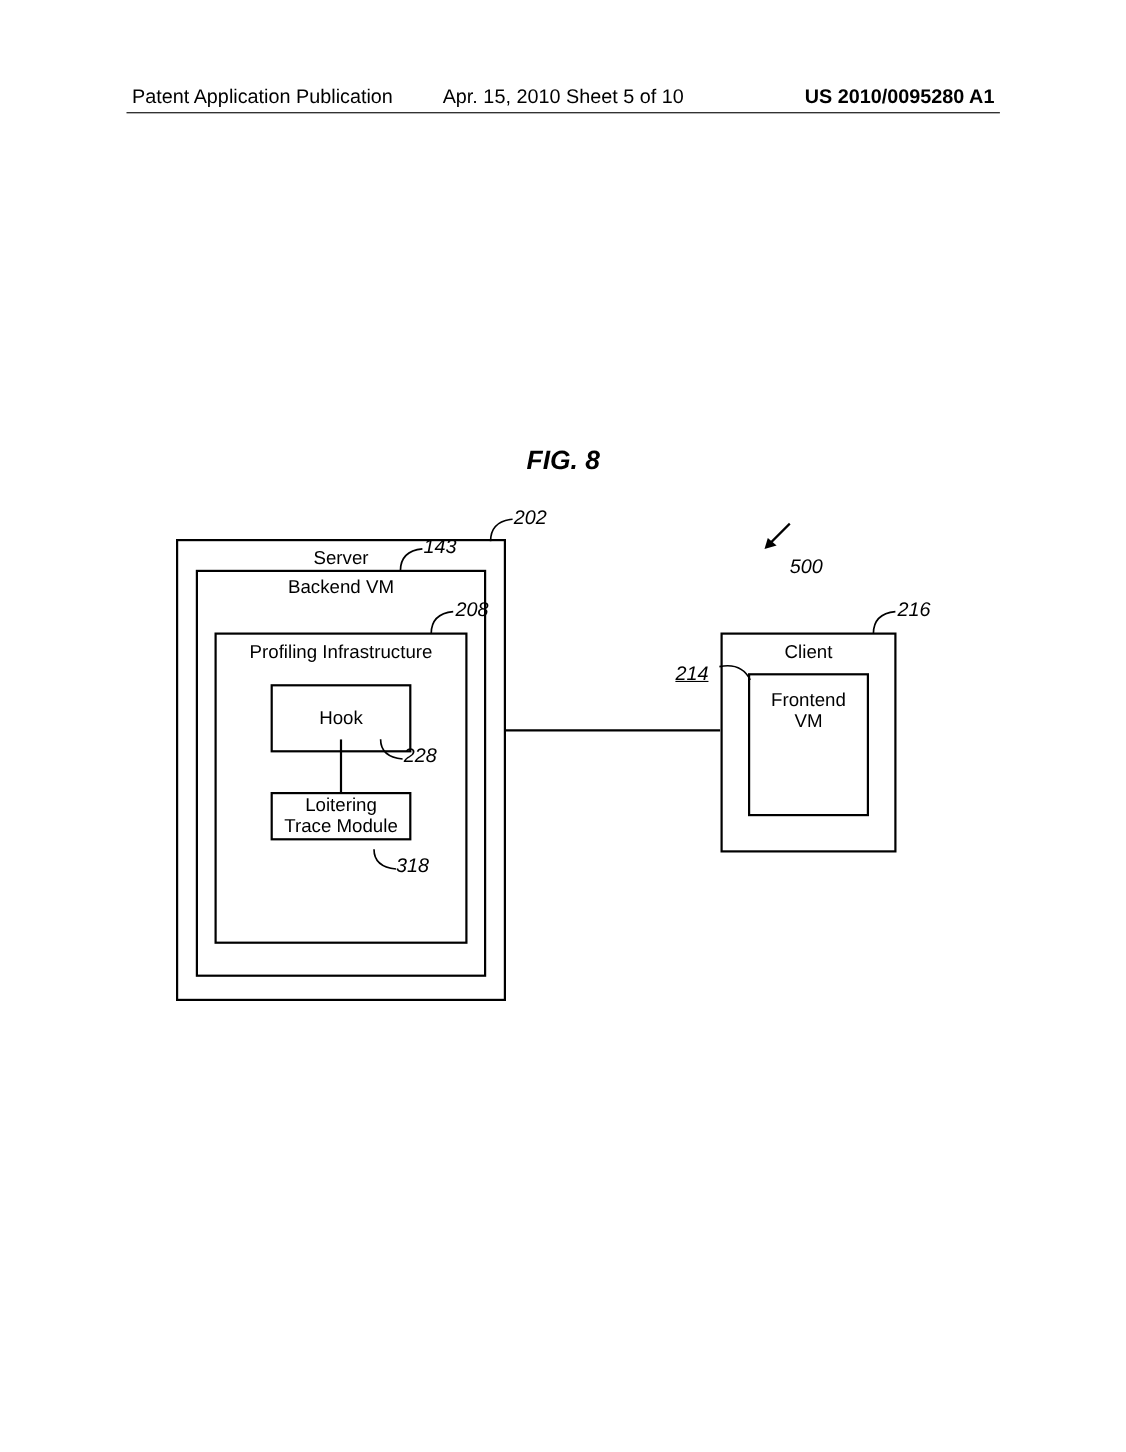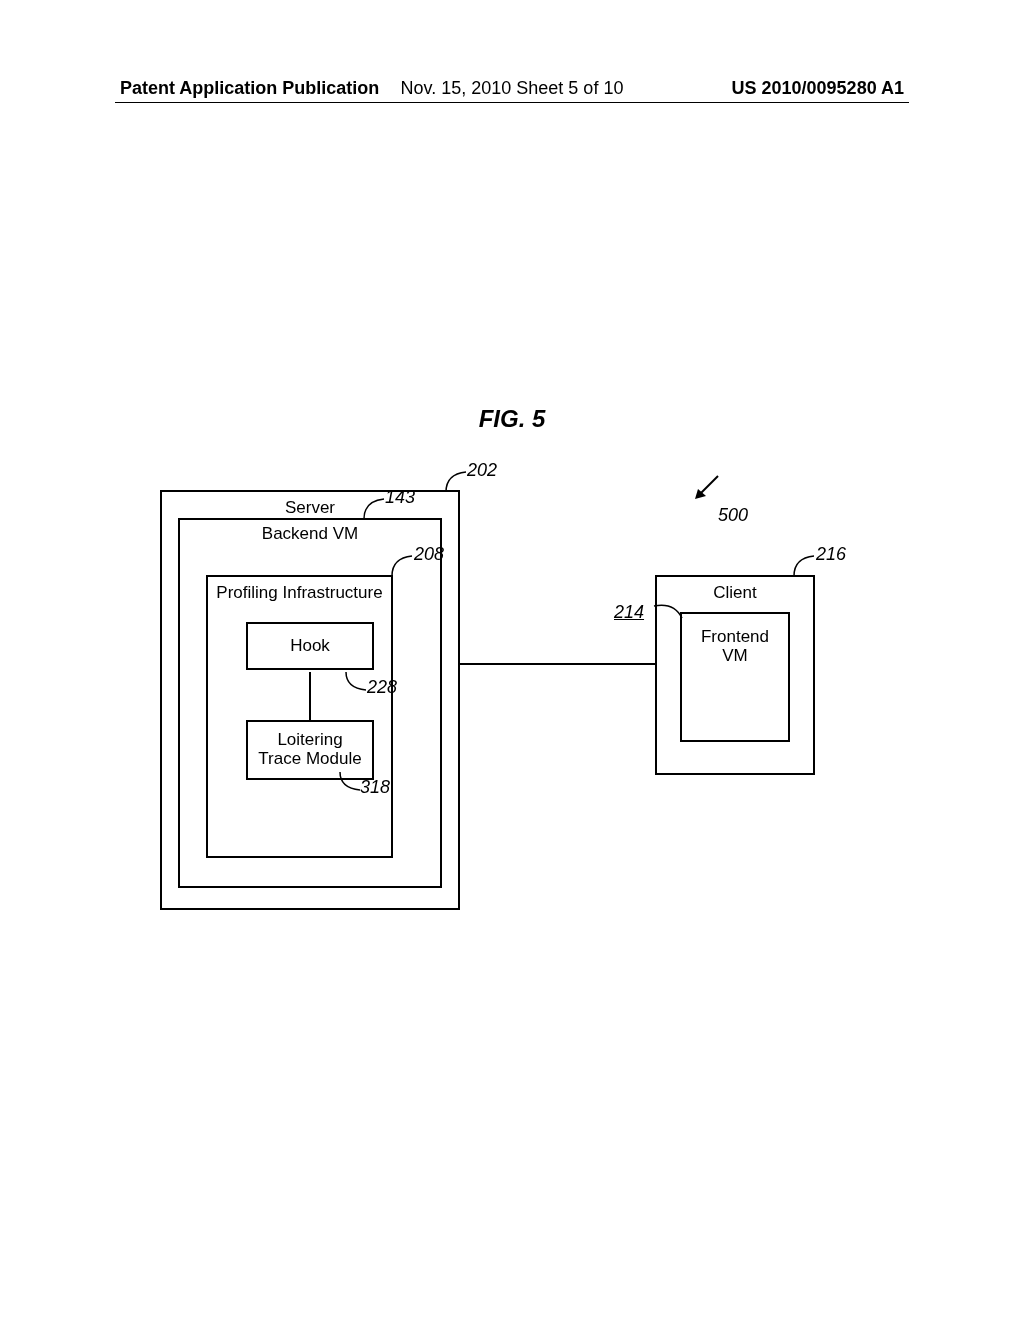--- a/index.html
+++ b/index.html
@@ -18,21 +18,21 @@
       position: absolute;
       top: 78px;
       left: 0;
       width: 100%;
       display: flex;
       justify-content: space-between;
       padding: 0 120px;
       font-size: 18px;
     }
     .header-left {
-      font-weight: bold;
+      font-weight: normal;
     }
     .header-center {
       position: absolute;
       left: 50%;
       transform: translateX(-50%);
     }
     .header-right {
       font-weight: bold;
       margin-left: 28px;
     }
@@ -80,26 +80,26 @@
     }
     .arrow {
       position: absolute;
     }
   </style>
 </head>
 <body>
 
 <div class="header">
   <span class="header-left">Patent Application Publication</span>
-  <span class="header-center">Nov. 15, 2010  Sheet 5 of 10</span>
+  <span class="header-center">Apr. 15, 2010  Sheet 5 of 10</span>
   <span class="header-right">US 2010/0095280 A1</span>
 </div>
 <div class="header-rule"></div>
 
-<div class="figure-title">FIG. 5</div>
+<div class="figure-title">FIG. 8</div>
 
 <div class="diagram">
 
   <div class="ref-label" style="top: 0px; left: 718px; margin-top: 45px;">500</div>
   <svg class="arrow" style="top: 14px; left: 692px;" width="28" height="28">
     <line x1="26" y1="2" x2="6" y2="22" stroke="black" stroke-width="2"></line>
     <polygon points="3,25 6,15 14,22" fill="black"></polygon>
   </svg>
 
   <div class="box" style="top: 30px; left: 160px; width: 300px; height: 420px;">
@@ -113,43 +113,43 @@
 
   <div class="box" style="top: 58px; left: 178px; width: 264px; height: 370px;">
     <div class="box-label" style="margin-top: 4px;">Backend VM</div>
   </div>
 
   <svg class="leader-curve" style="top: 35px; left: 362px;" width="30" height="26">
     <path d="M 2 24 Q 2 6 22 4" stroke="black" stroke-width="1.5" fill="none"></path>
   </svg>
   <div class="ref-label" style="top: 27px; left: 385px;">143</div>
 
-  <div class="box" style="top: 115px; left: 206px; width: 187px; height: 283px;">
+  <div class="box" style="top: 115px; left: 195px; width: 230px; height: 283px;">
     <div class="box-label" style="margin-top: 6px;">Profiling Infrastructure</div>
   </div>
 
   <svg class="leader-curve" style="top: 92px; left: 390px;" width="30" height="26">
     <path d="M 2 24 Q 2 6 22 4" stroke="black" stroke-width="1.5" fill="none"></path>
   </svg>
   <div class="ref-label" style="top: 84px; left: 414px;">208</div>
 
-  <div class="box" style="top: 162px; left: 246px; width: 128px; height: 48px; display:flex; align-items:center; justify-content:center;">
+  <div class="box" style="top: 162px; left: 246px; width: 128px; height: 62px; display:flex; align-items:center; justify-content:center;">
     <div class="box-label">Hook</div>
   </div>
 
   <svg class="leader-curve" style="top: 210px; left: 342px;" width="30" height="24">
     <path d="M 4 2 Q 4 18 24 20" stroke="black" stroke-width="1.5" fill="none"></path>
   </svg>
   <div class="ref-label" style="top: 217px; left: 367px;">228</div>
 
   <svg style="position:absolute; top: 212px; left: 308px;" width="4" height="48">
     <line x1="2" y1="0" x2="2" y2="48" stroke="black" stroke-width="2"></line>
   </svg>
 
-  <div class="box" style="top: 260px; left: 246px; width: 128px; height: 60px; display:flex; align-items:center; justify-content:center;">
+  <div class="box" style="top: 260px; left: 246px; width: 128px; height: 44px; display:flex; align-items:center; justify-content:center;">
     <div class="box-label" style="line-height:1.1; white-space: pre-line;">Loitering
 Trace Module</div>
   </div>
 
   <svg class="leader-curve" style="top: 310px; left: 336px;" width="30" height="24">
     <path d="M 4 2 Q 4 18 24 20" stroke="black" stroke-width="1.5" fill="none"></path>
   </svg>
   <div class="ref-label" style="top: 317px; left: 360px;">318</div>
 
   <svg style="position:absolute; top: 202px; left: 460px;" width="195" height="4">

